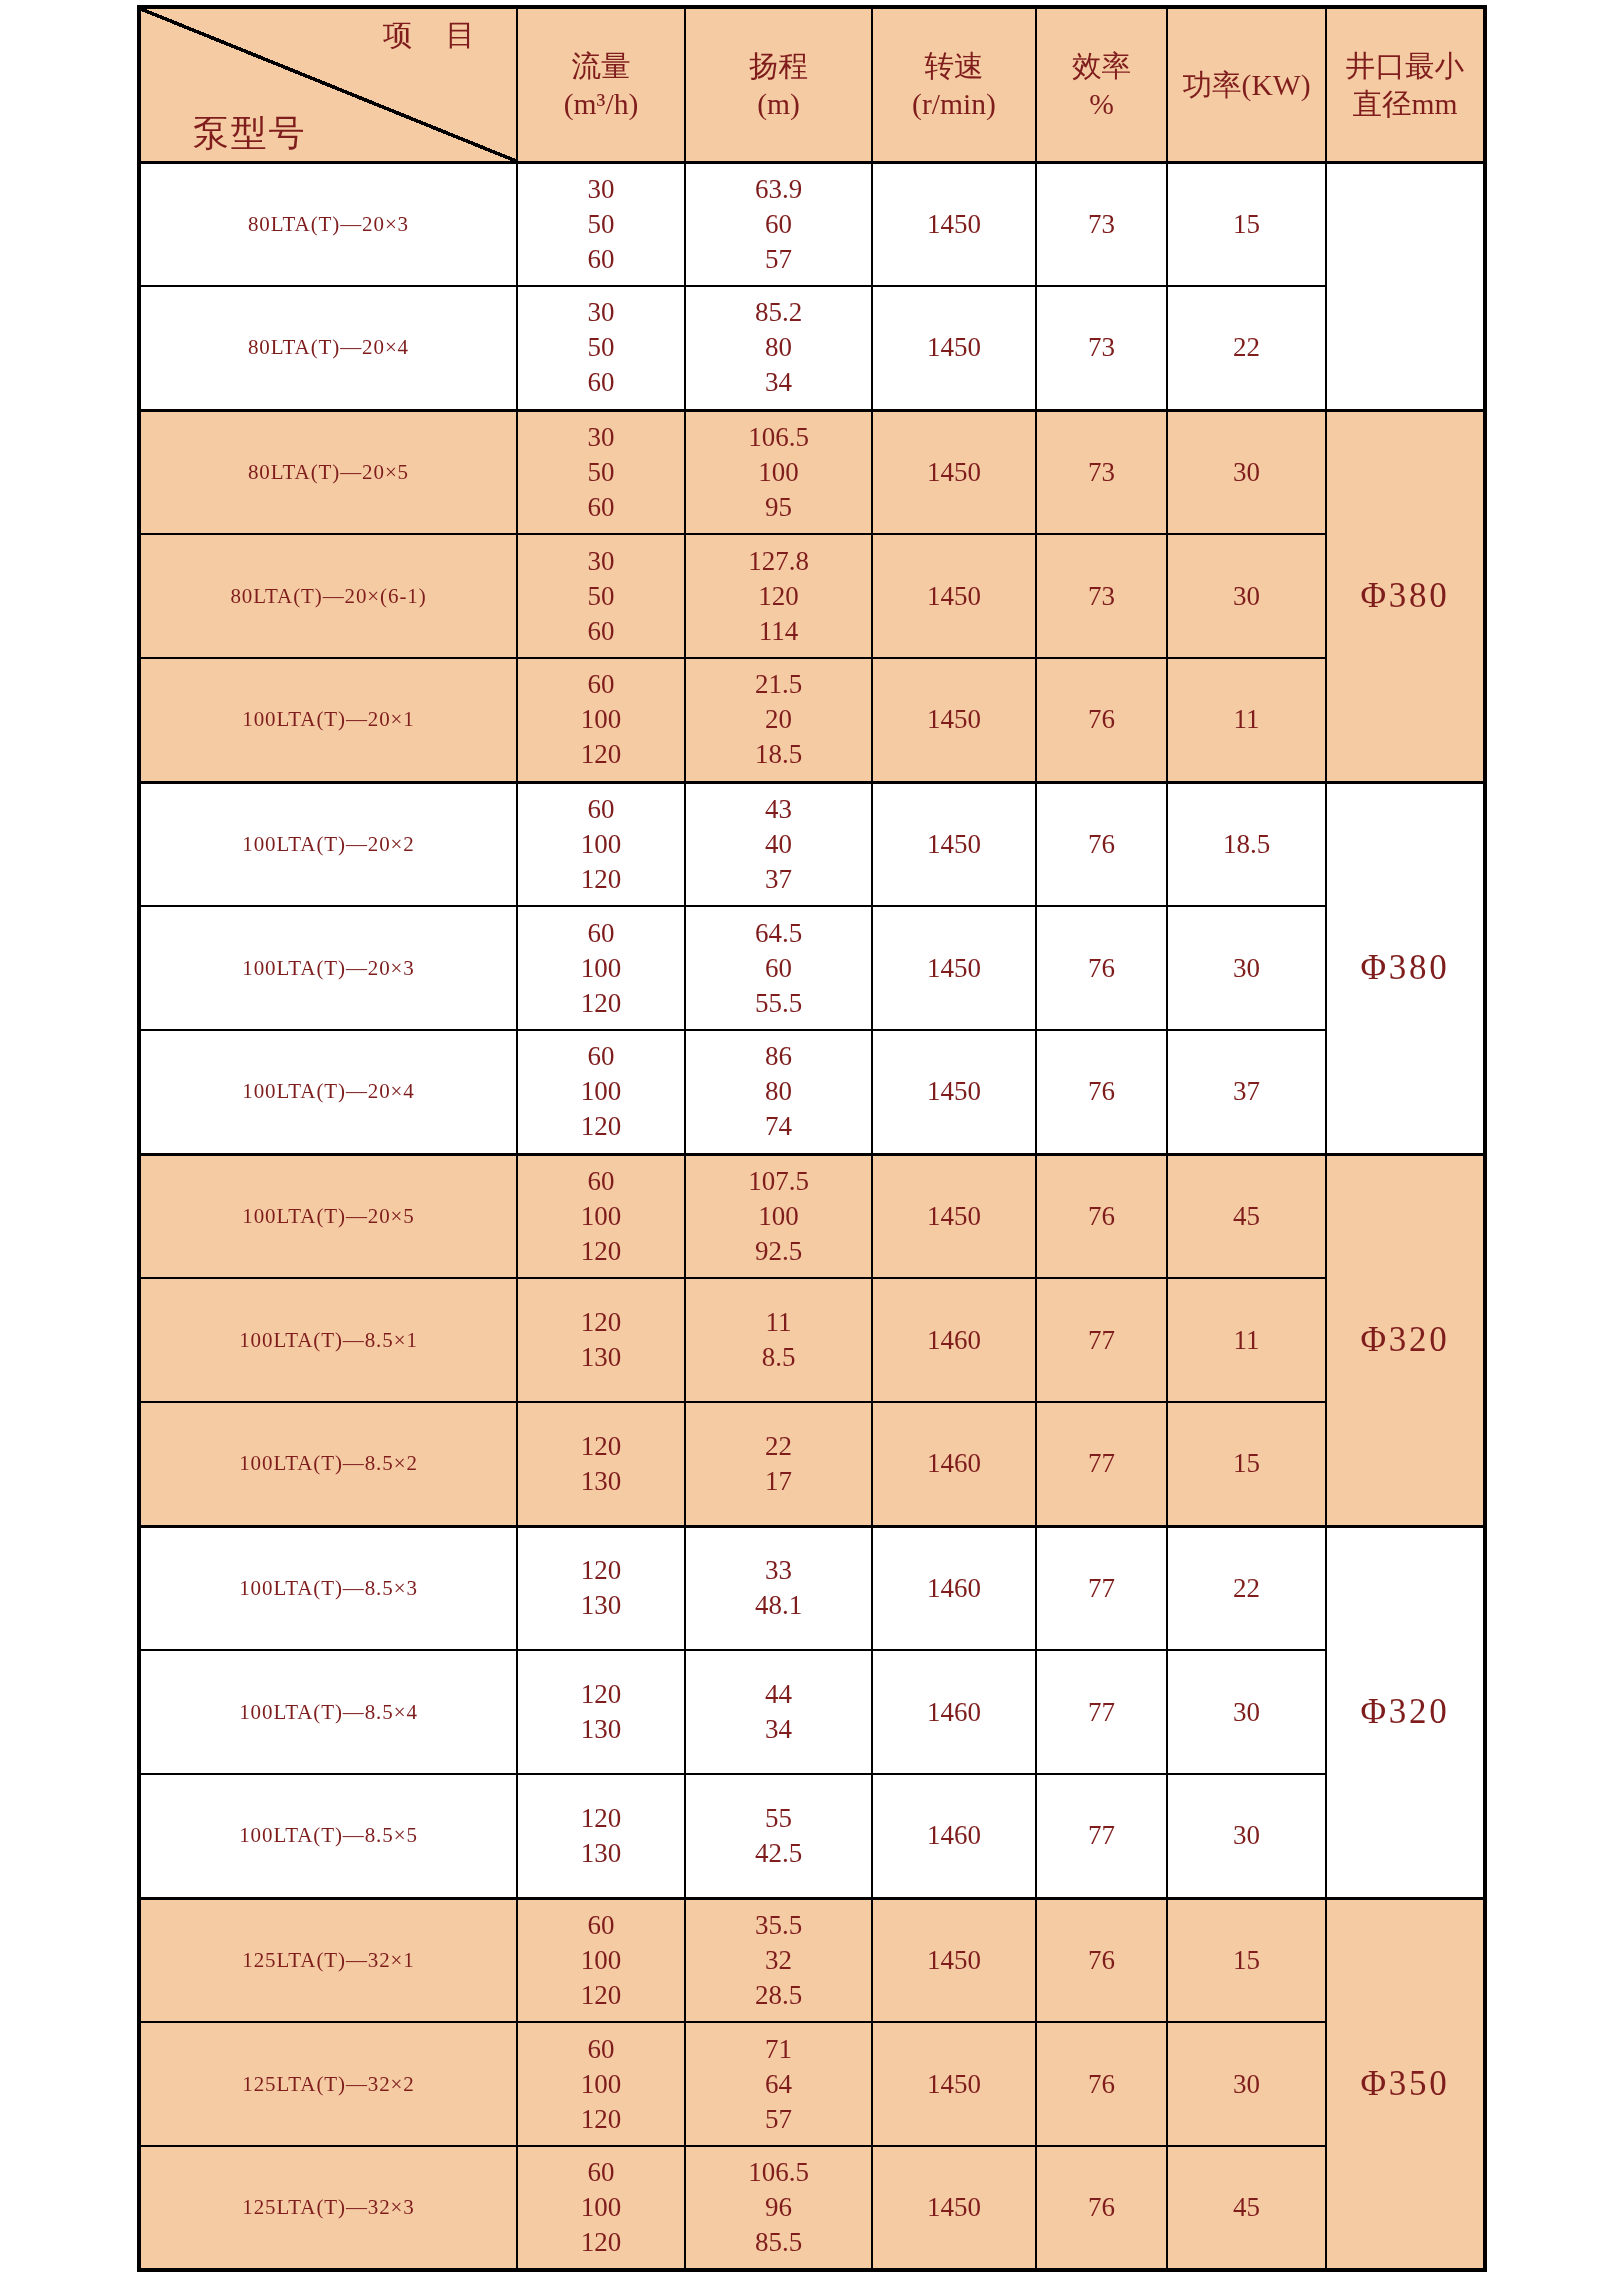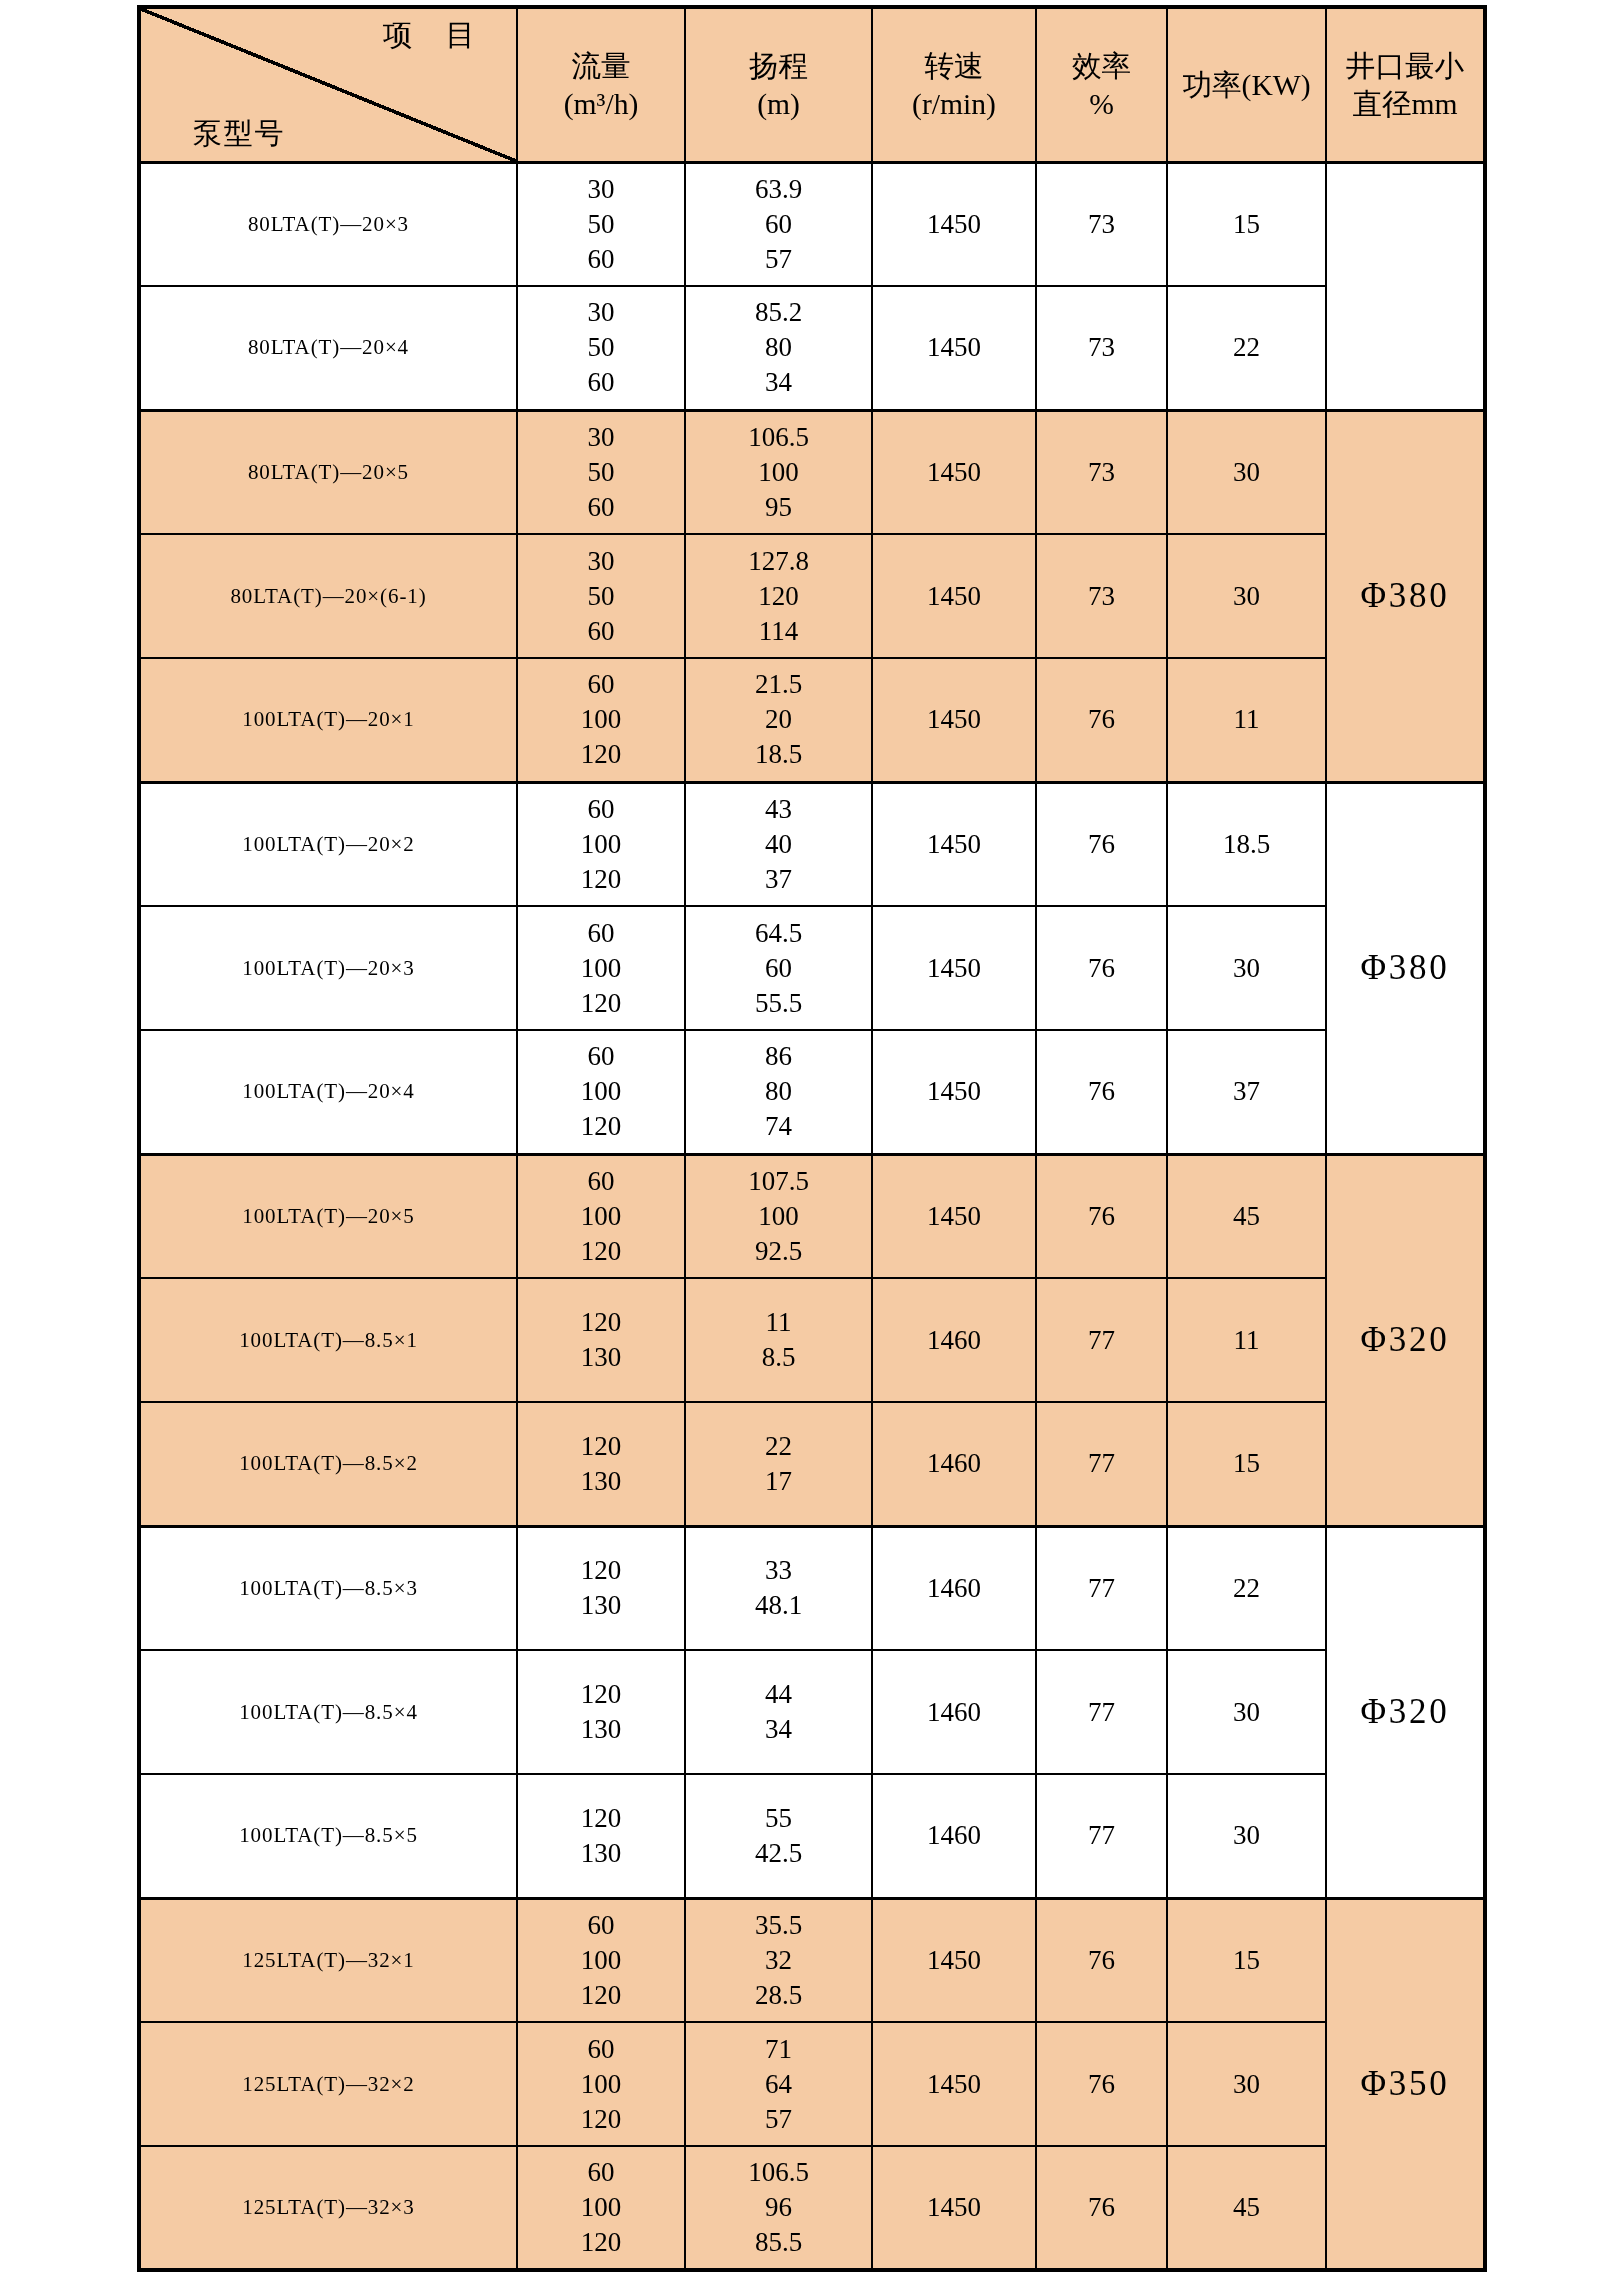--- a/index.html
+++ b/index.html
@@ -2,21 +2,21 @@
 <html style="font-size:14.3px"><head>
 <meta charset="utf-8">
 <style>
   * { margin:0; padding:0; box-sizing:border-box; }
   html,body { background:#ffffff; }
   .canvas {
     position:relative;
     width:1620px; height:2291px;
     background:#ffffff;
     font-family:"Liberation Serif","DejaVu Serif",serif;
-    color:#000000;
+    color:#7f1d1d;
   }
   table.pump {
     position:absolute; left:137px; top:4.5px;
     width:1346px;
     border-collapse:collapse;
     table-layout:fixed;
     border:4.5px solid #000;
   }
   td {
     border:2.7px solid #000;
@@ -46,21 +46,21 @@
       #000 calc(50% - 1.8px),
       #000 calc(50% + 1.8px),
       transparent calc(50% + 1.8px));
   }
   .corner-item {
     position:absolute; top:7.2px; right:39px;
     font-size:29.6px; letter-spacing:1.8px;
   }
   .corner-model {
     position:absolute; left:52px; bottom:9px;
-    font-size:29px; letter-spacing:1.8px;
+    font-size:36px; letter-spacing:1.8px;
   }
 </style>
 </head>
 <body>
 
 <div class="canvas">
   <table class="pump">
     <colgroup>
       <col style="width:378px">
         <col style="width:168px">

